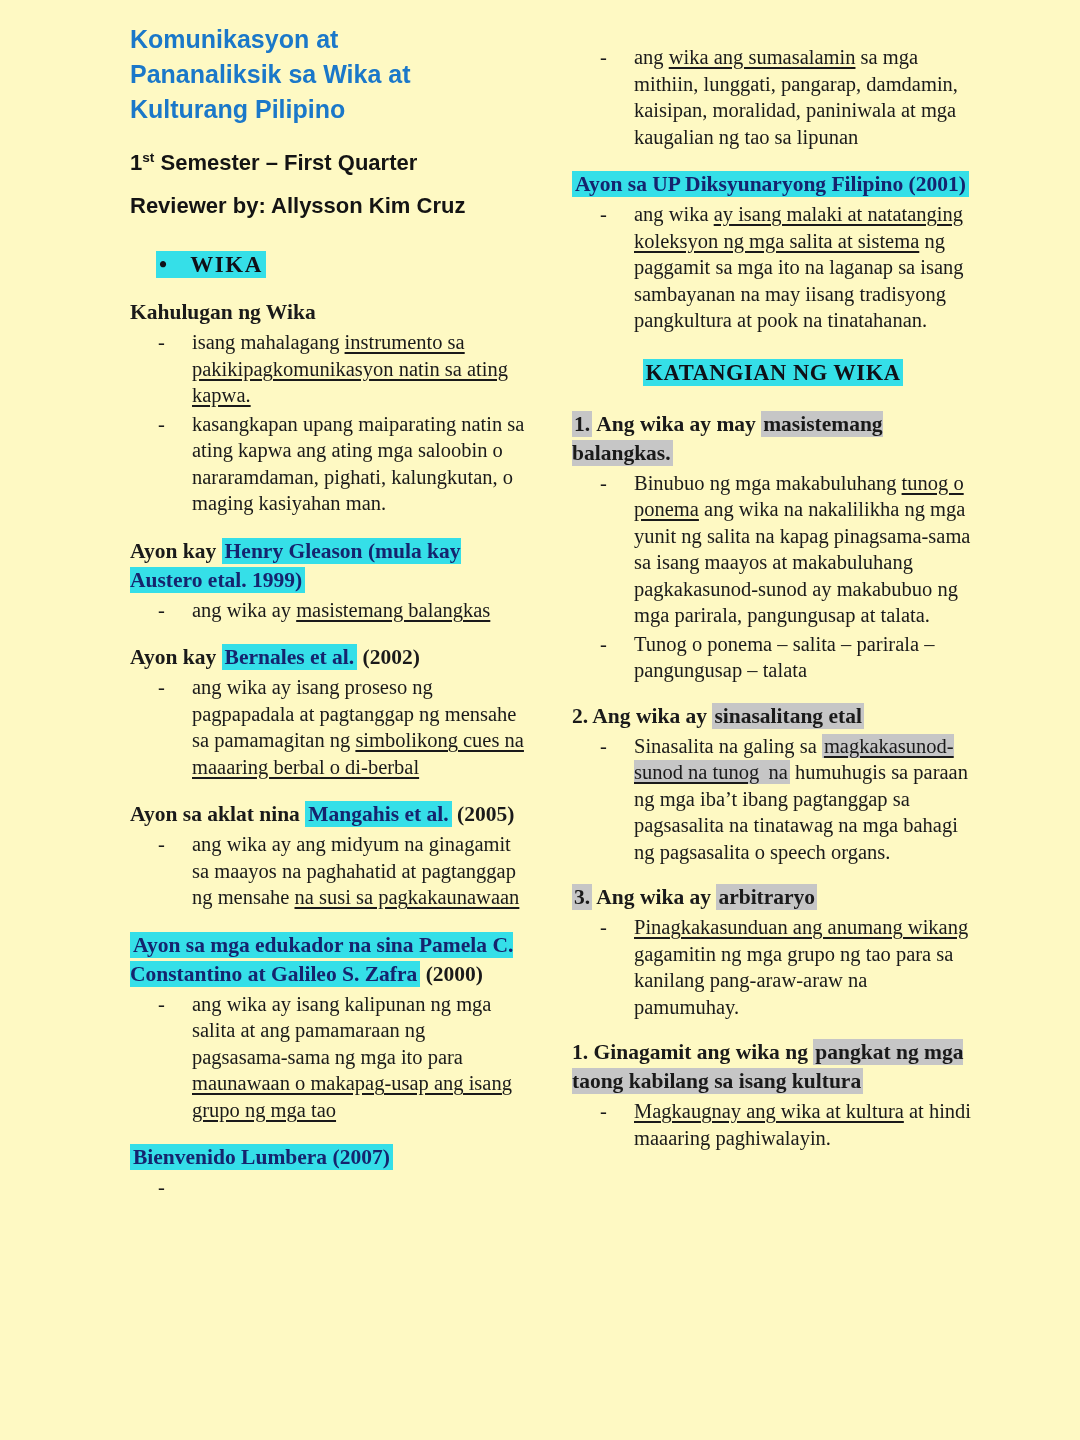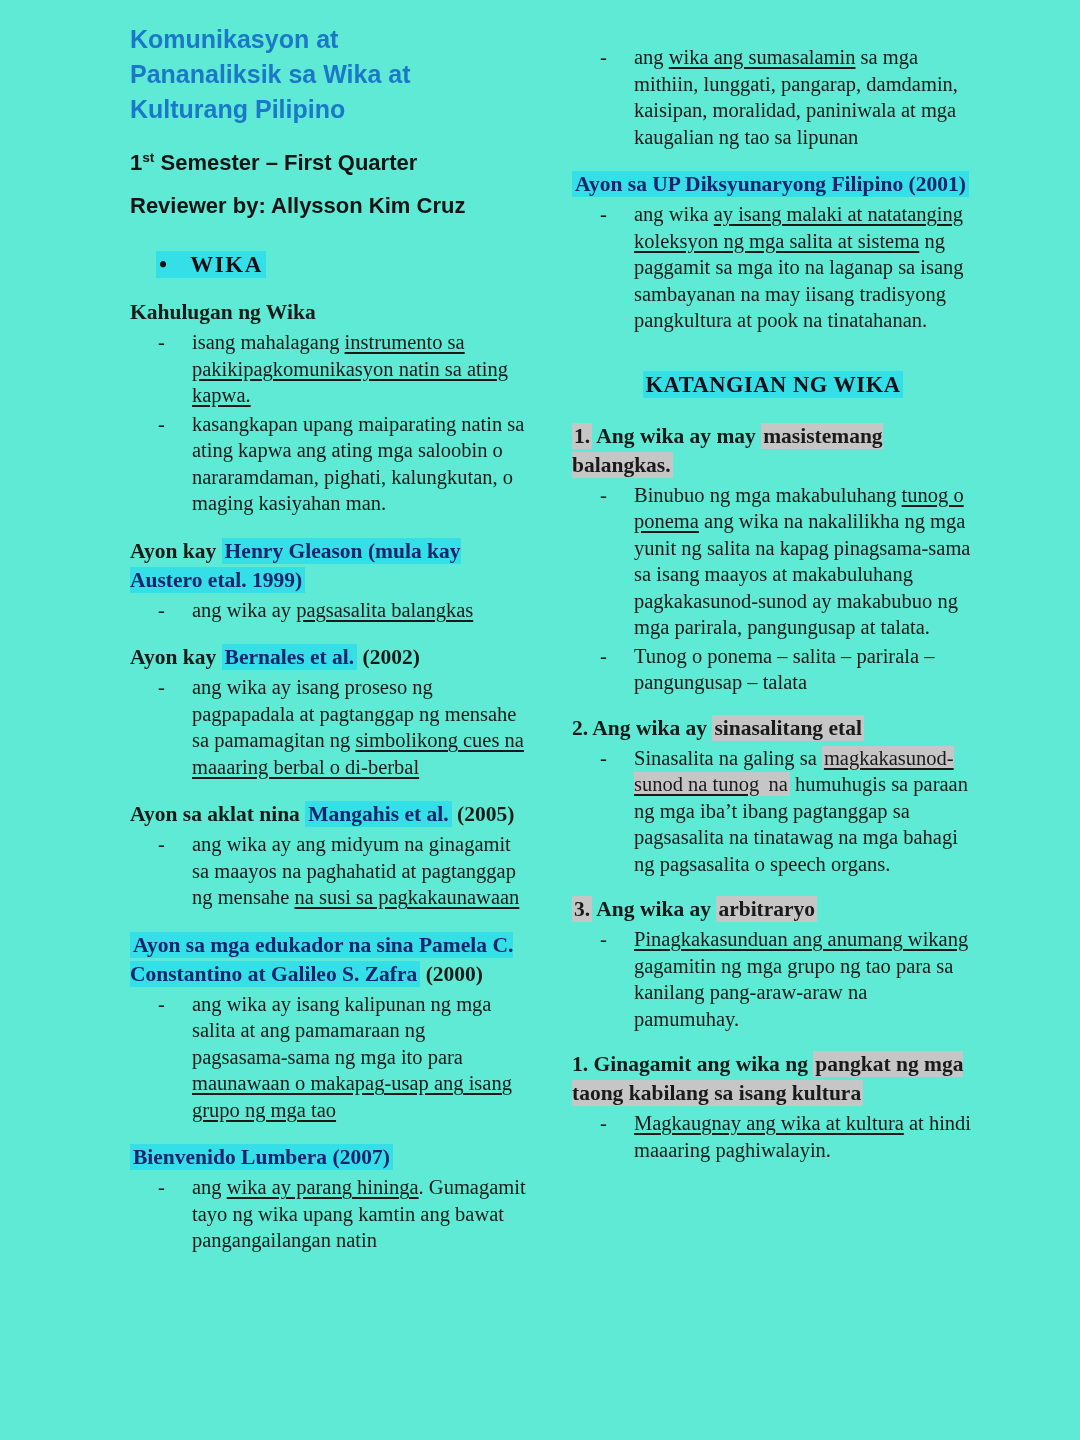--- a/index.html
+++ b/index.html
@@ -9,21 +9,21 @@
     --navy:#15246e;
     --ink:#1a1a1a;
   }
   *{margin:0;padding:0;box-sizing:border-box;}
   html,body{background:#ffffff;}
   body{
     width:1080px;height:1440px;
     font-family:"Liberation Serif",serif;
     color:var(--ink);
   }
-  .page{position:relative;width:1080px;height:1440px;background:#5eead4;overflow:hidden;}
+  .page{position:relative;width:1080px;height:1440px;background:#fef9c3;overflow:hidden;}
   .col{position:absolute;top:0;}
   .col-left{left:130px;top:22px;width:396px;}
   .col-right{left:572px;top:42px;width:402px;}
 
   .b-title{
     font-family:"Liberation Sans",sans-serif;
     font-weight:bold;font-size:25px;line-height:35px;
     color:var(--blue);white-space:pre-line;margin-bottom:14px;
   }
   .b-subtitle{
@@ -31,21 +31,21 @@
     font-weight:bold;font-size:22px;line-height:33px;
     margin-bottom:10px;max-width:345px;color:#141414;
   }
   .b-wika{
     margin:30px 0 0 26px;font-size:23px;font-weight:bold;letter-spacing:1.5px;
   }
   .b-heading{font-size:21.5px;line-height:29px;margin-top:20px;}
   .b-heading-indent{font-size:21.5px;line-height:29px;margin-top:0;padding-left:58px;text-indent:-18px;}
   .b-num-heading{font-size:21.5px;line-height:29px;margin-top:18px;font-weight:bold;}
   .b-center-heading{
-    font-size:22.5px;line-height:30px;margin-top:36px;margin-bottom:22px;
+    font-size:22.5px;line-height:30px;margin-top:24px;margin-bottom:22px;
     text-align:center;font-weight:bold;letter-spacing:0.5px;
   }
   .b-dash{display:flex;font-size:20.5px;line-height:26.5px;margin:2px 0;}
   .dash{flex:none;width:62px;padding-left:28px;}
   .dash-body{flex:1;}
 
   .b{font-weight:bold;}
   .u{text-decoration:underline;text-underline-offset:3px;text-decoration-thickness:1.5px;}
   .hc{background:var(--cyan);color:var(--navy);padding:1px 3px;}
   .hg{background:var(--gray);padding:1px 2px;}
@@ -68,41 +68,40 @@
         <span class="dash">-</span>
         <span class="dash-body"><span class="seg">isang mahalagang </span><span class="seg u">instrumento sa pakikipagkomunikasyon natin sa ating kapwa.</span></span>
       </div>
       <div class="b-dash">
         <span class="dash">-</span>
         <span class="dash-body"><span class="seg">kasangkapan upang maiparating natin sa ating kapwa ang ating mga saloobin o nararamdaman, pighati, kalungkutan, o maging kasiyahan man.</span></span>
       </div>
       <div class="b-heading"><span class="seg b">Ayon kay </span><span class="seg b hc">Henry Gleason (mula kay Austero etal. 1999)</span></div>
       <div class="b-dash">
         <span class="dash">-</span>
-        <span class="dash-body"><span class="seg">ang wika ay </span><span class="seg u">pagsasalita balangkas</span></span>
+        <span class="dash-body"><span class="seg">ang wika ay </span><span class="seg u">masistemang balangkas</span></span>
       </div>
       <div class="b-heading"><span class="seg b">Ayon kay </span><span class="seg b hc">Bernales et al.</span><span class="seg b"> (2002)</span></div>
       <div class="b-dash">
         <span class="dash">-</span>
         <span class="dash-body"><span class="seg">ang wika ay isang proseso ng pagpapadala at pagtanggap ng mensahe sa pamamagitan ng </span><span class="seg u">simbolikong cues na maaaring berbal o di-berbal</span></span>
       </div>
       <div class="b-heading"><span class="seg b">Ayon sa aklat nina </span><span class="seg b hc">Mangahis et al.</span><span class="seg b"> (2005)</span></div>
       <div class="b-dash">
         <span class="dash">-</span>
         <span class="dash-body"><span class="seg">ang wika ay ang midyum na ginagamit sa maayos na paghahatid at pagtanggap ng mensahe </span><span class="seg u">na susi sa pagkakaunawaan</span></span>
       </div>
       <div class="b-heading"><span class="seg b hc">Ayon sa mga edukador na sina Pamela C. Constantino at Galileo S. Zafra</span><span class="seg b"> (2000)</span></div>
       <div class="b-dash">
         <span class="dash">-</span>
         <span class="dash-body"><span class="seg">ang wika ay isang kalipunan ng mga salita at ang pamamaraan ng pagsasama-sama ng mga ito para </span><span class="seg u">maunawaan o makapag-usap ang isang grupo ng mga tao</span></span>
       </div>
       <div class="b-heading"><span class="seg b hc">Bienvenido Lumbera (2007)</span></div>
       <div class="b-dash">
         <span class="dash">-</span>
-        <span class="dash-body"><span class="seg">ang </span><span class="seg u">wika ay parang hininga</span><span class="seg">. Gumagamit tayo ng wika upang kamtin ang bawat pangangailangan natin</span></span>
       </div>
     </div>
   <div class="col col-right">
       <div class="b-dash">
         <span class="dash">-</span>
         <span class="dash-body"><span class="seg">ang </span><span class="seg u">wika ang sumasalamin</span><span class="seg"> sa mga mithiin, lunggati, pangarap, damdamin, kaisipan, moralidad, paniniwala at mga kaugalian ng tao sa lipunan</span></span>
       </div>
       <div class="b-heading"><span class="seg b hc">Ayon sa UP Diksyunaryong Filipino (2001)</span></div>
       <div class="b-dash">
         <span class="dash">-</span>

